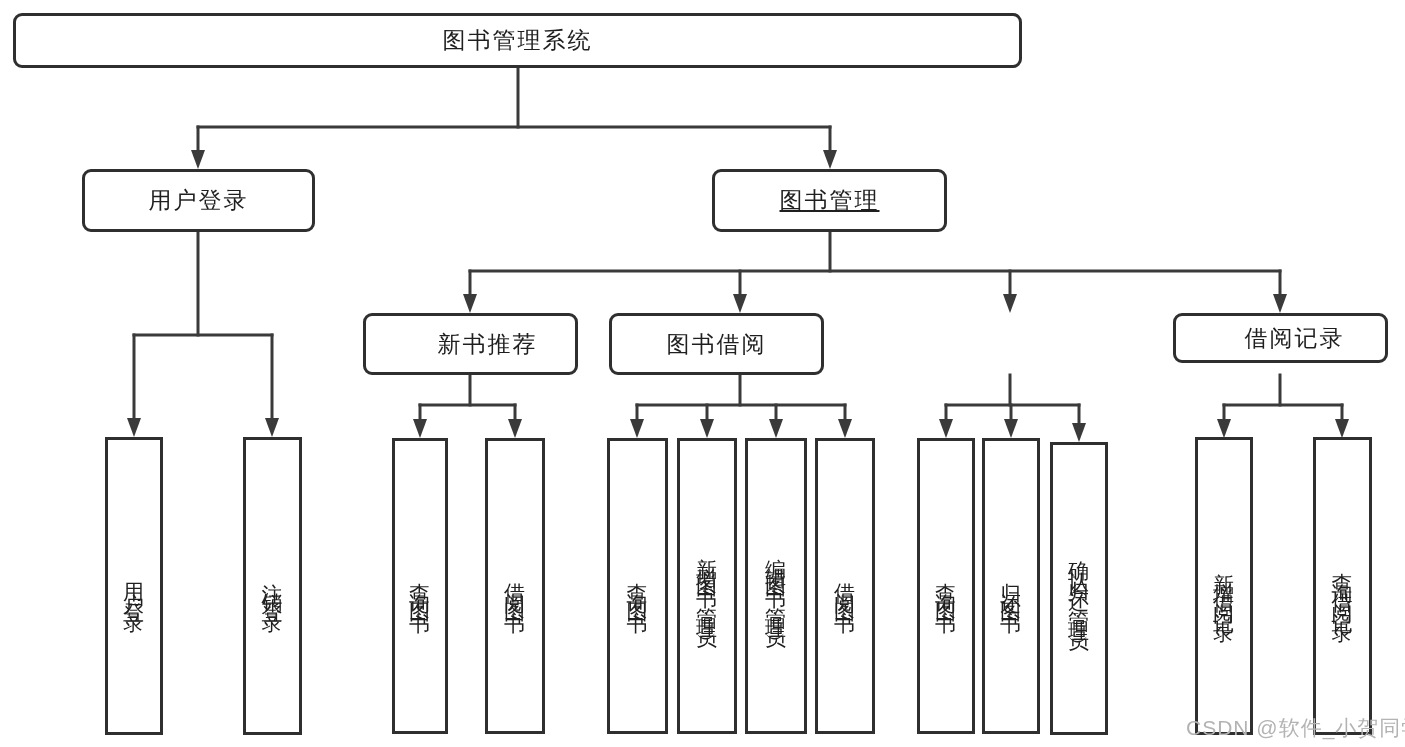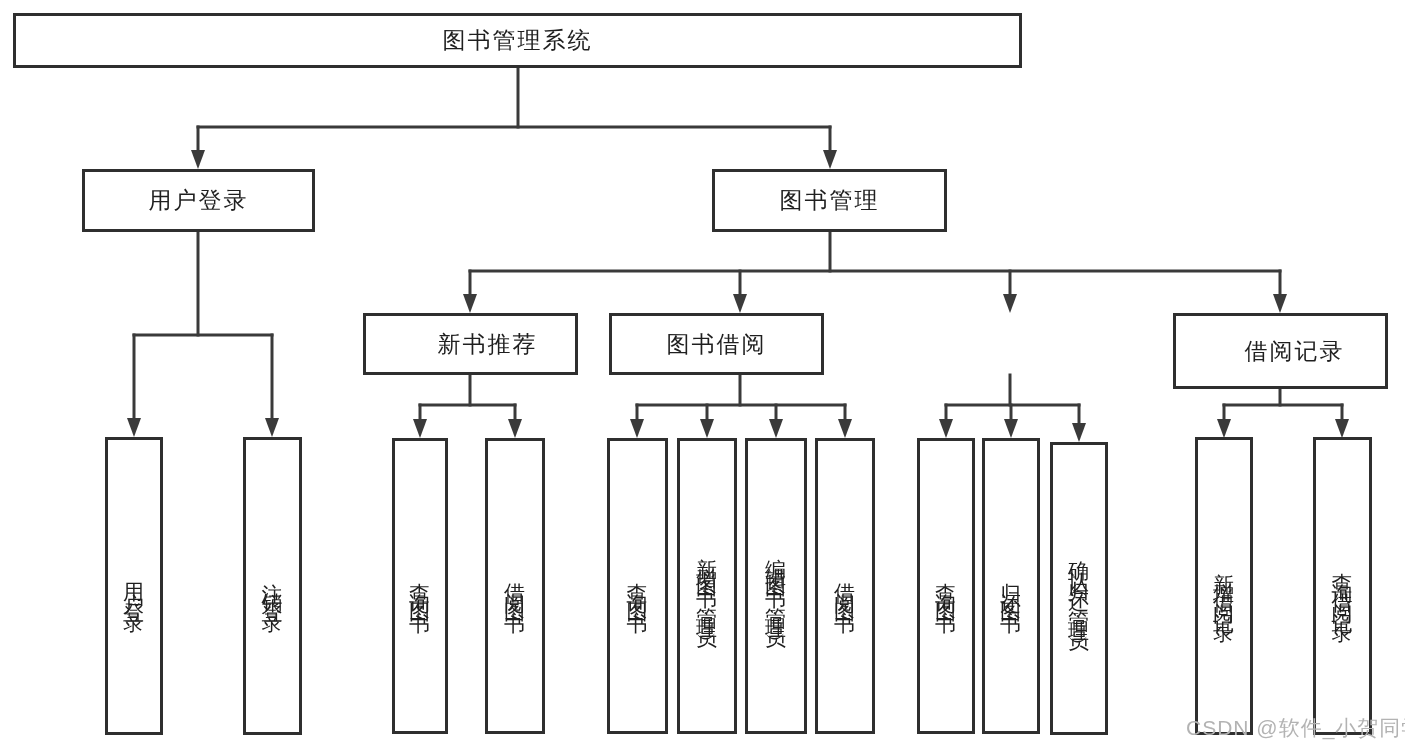--- a/index.html
+++ b/index.html
@@ -24,20 +24,21 @@
     box-sizing:border-box;
     display:flex;
     align-items:center;
     justify-content:center;
     color:var(--text);
   }
   .hnode{
     font-size:23px;
     letter-spacing:2px;
     white-space:nowrap;
+    border-radius:9px;
   }
   .vnode .vtext{
     writing-mode:vertical-rl;
     text-orientation:mixed;
     font-size:21px;
     letter-spacing:10px;
     line-height:1;
     color:var(--text);
   }
   svg.connectors{
@@ -138,31 +139,31 @@
     </g>
   </svg>
 
   <div class="node hnode" style="left:13px;top:13px;width:1009px;height:55px;">
     <span>图书管理系统</span>
   </div>
 
   <div class="node hnode" style="left:82px;top:169px;width:233px;height:63px;">
     <span>用户登录</span>
   </div>
-  <div class="node hnode" style="left:712px;top:169px;width:235px;height:63px;">
+  <div class="node hnode" style="left:712px;top:169px;width:235px;height:63px;text-decoration:underline;">
     <span>图书管理</span>
   </div>
 
   <div class="node hnode" style="left:363px;top:313px;width:215px;height:62px;padding-left:34px;">
     <span>新书推荐</span>
   </div>
   <div class="node hnode" style="left:609px;top:313px;width:215px;height:62px;">
     <span>图书借阅</span>
   </div>
-  <div class="node hnode" style="left:1173px;top:313px;width:215px;height:76px;padding-left:28px;">
+  <div class="node hnode" style="left:1173px;top:313px;width:215px;height:50px;padding-left:28px;">
     <span>借阅记录</span>
   </div>
 
   <div class="node vnode" style="left:105px;top:437px;width:58px;height:298px;">
     <span class="vtext">用户登录</span>
   </div>
   <div class="node vnode" style="left:243px;top:437px;width:59px;height:298px;">
     <span class="vtext">注销登录</span>
   </div>
 

